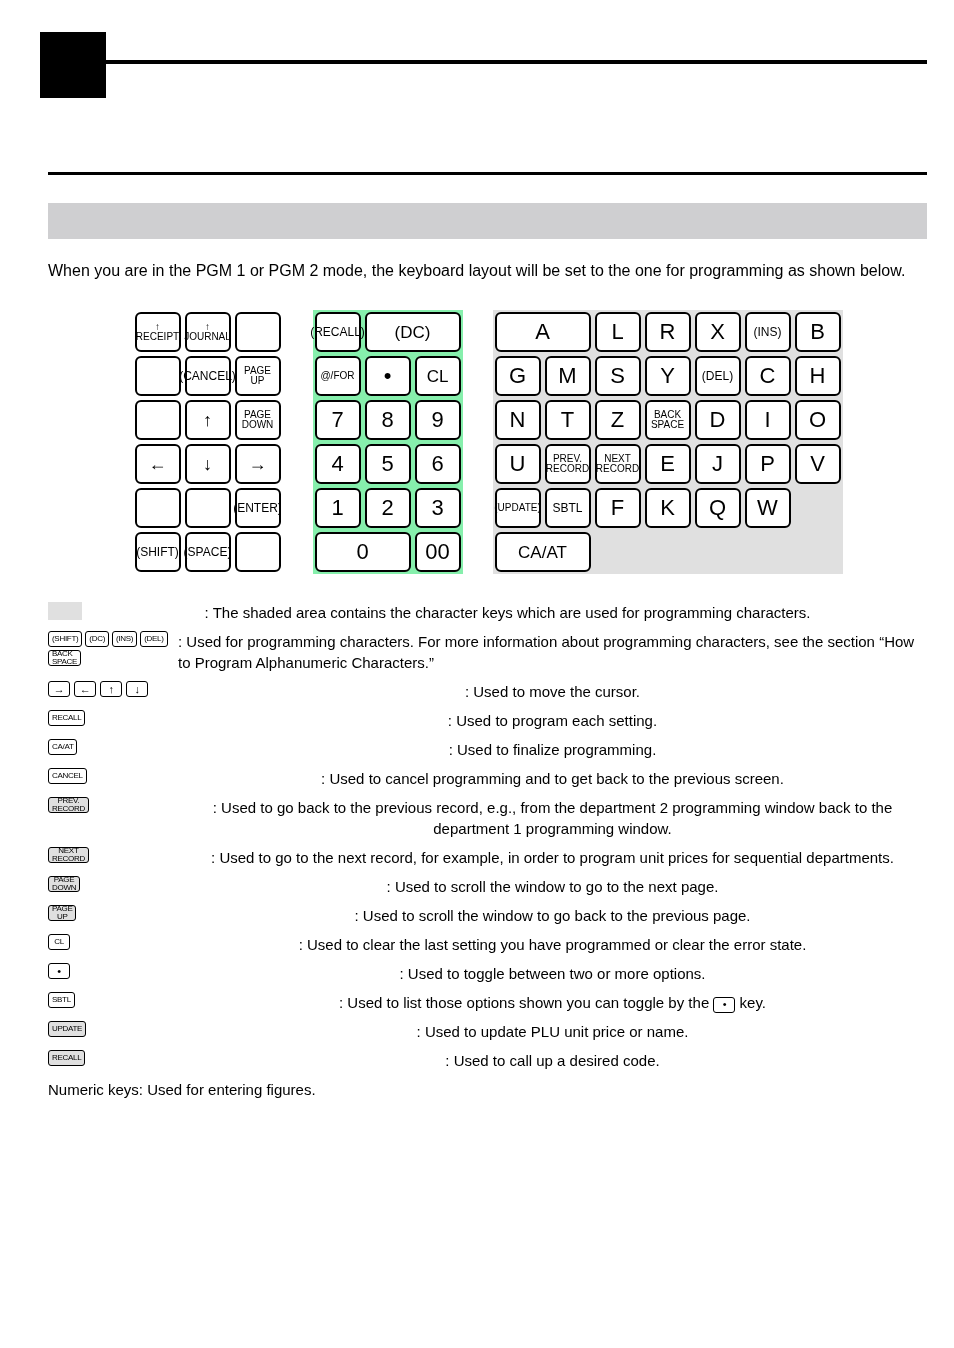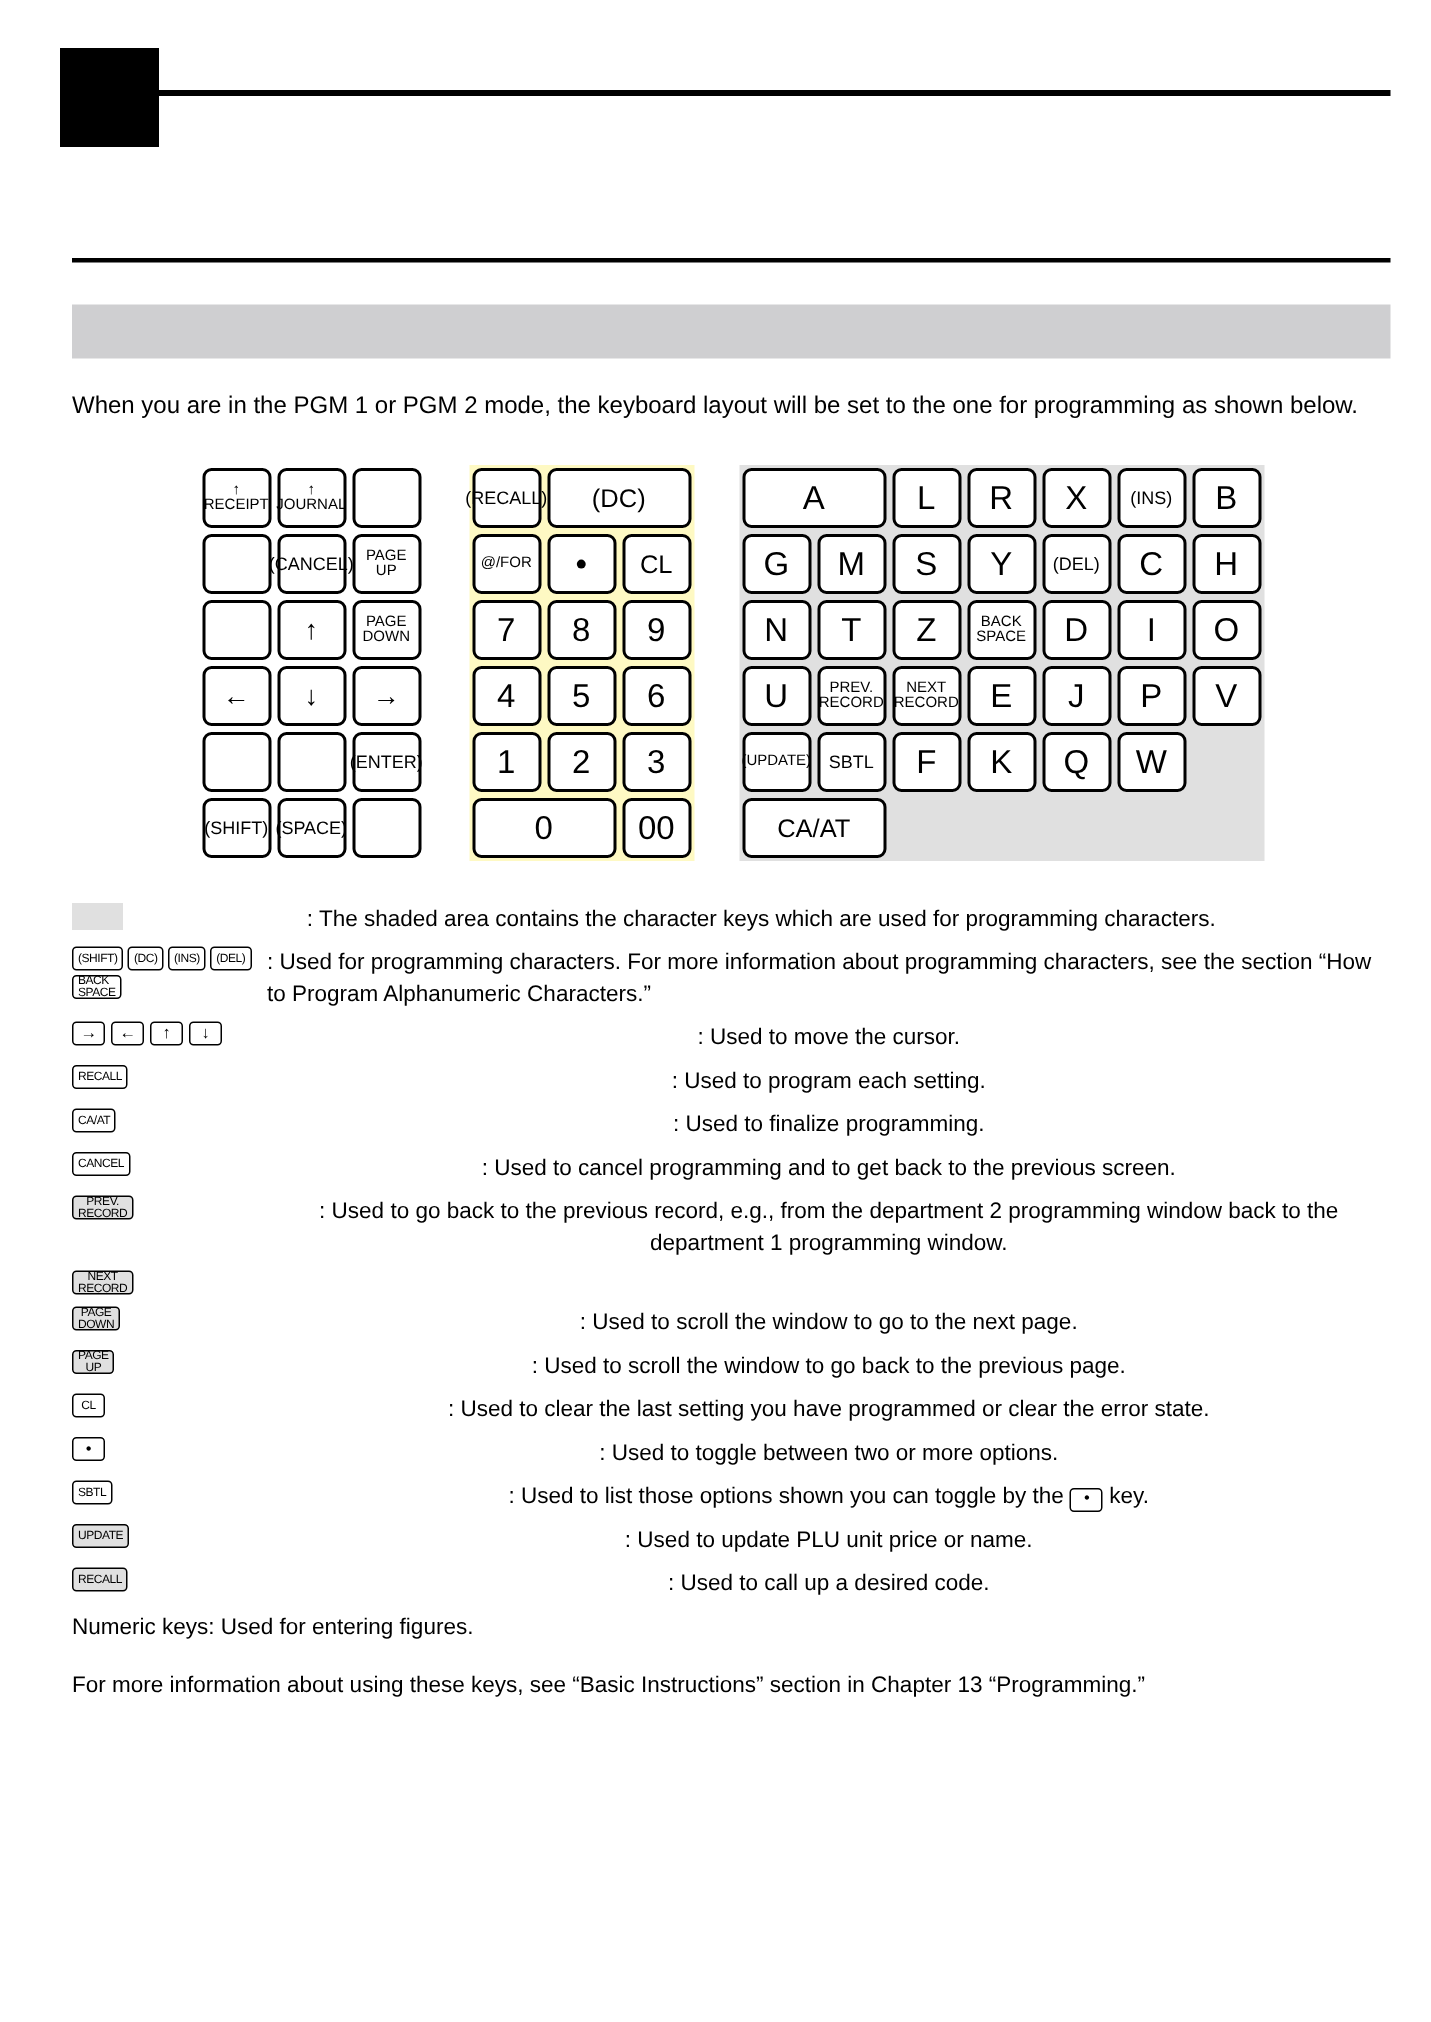--- a/index.html
+++ b/index.html
@@ -68,21 +68,21 @@
   }
   .kbd-alpha {
     display: grid;
     grid-template-columns: repeat(7, 46px);
     grid-auto-rows: 40px;
     gap: 4px;
     padding: 2px;
     background: #e0e0e0;
   }
   .kbd-mid {
-    background: #fef9c3;
+    background: #86efac;
   }
   .key {
     border: 2px solid #000;
     border-radius: 6px;
     display: flex;
     align-items: center;
     justify-content: center;
     background: #fff;
     font-family: "Arial Narrow", Arial, sans-serif;
     font-weight: 400;
@@ -340,20 +340,21 @@
             <span class="badge shade">PREV.
 RECORD</span>
           </div>
           <div class="desc">:  Used to go back to the previous record, e.g., from the department 2 programming window back to the department 1 programming window.</div>
         </div>
         <div class="row">
           <div class="keycol">
             <span class="badge shade">NEXT
 RECORD</span>
           </div>
+          <div class="desc">:  Used to go to the next record, for example, in order to program unit prices for sequential departments.</div>
         </div>
         <div class="row">
           <div class="keycol">
             <span class="badge shade">PAGE
 DOWN</span>
           </div>
           <div class="desc">:  Used to scroll the window to go to the next page.</div>
         </div>
         <div class="row">
           <div class="keycol">
@@ -388,16 +389,15 @@
         </div>
         <div class="row">
           <div class="keycol">
             <span class="badge shade">RECALL</span>
           </div>
           <div class="desc">:  Used to call up a desired code.</div>
         </div>
       </div>
 
     <p style="margin-top:6px;">Numeric keys: Used for entering figures.</p>
-    <p class="bottom">For more information about using these keys, see “Basic Instructions” section in Chapter 13 “Programming.”</p>
   </div>
 
 </div>
 
 </body></html>

